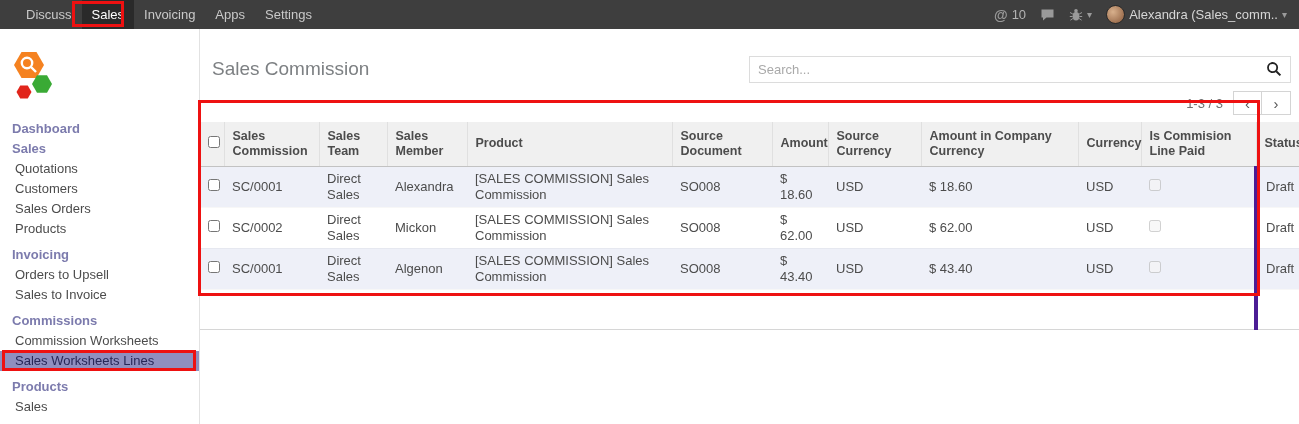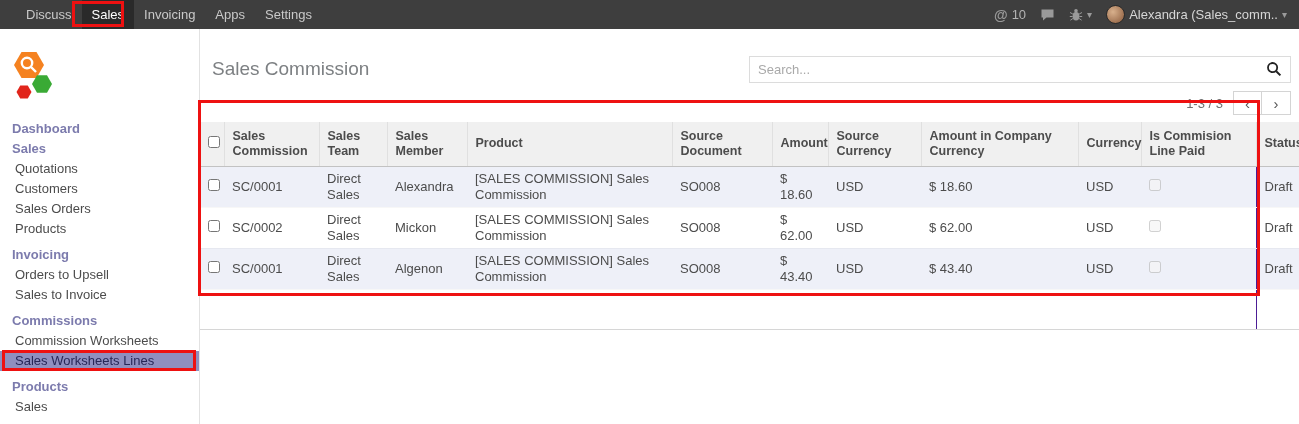--- a/index.html
+++ b/index.html
@@ -45,21 +45,21 @@
   .pager-btn { width:29px; height:24px; border:1px solid #d4d4d4; background:#fff; color:#555; font-size:15px; line-height:1; display:flex; align-items:center; justify-content:center; cursor:pointer; font-family:"Liberation Sans", sans-serif; }
   .pager-btn + .pager-btn { border-left:none; }
 
   
   table.list { width:100%; border-collapse:collapse; table-layout:fixed; font-size:13px; color:#4c4c4c; }
   table.list thead th { background:#f0f0f0; font-weight:bold; text-align:left; font-size:12.5px; padding:4px 8px; height:44px; vertical-align:middle; border-bottom:1px solid #c2c2c2; border-left:1px solid #e0e0e0; line-height:15px; }
   table.list thead th:first-child { border-left:none; }
   table.list tbody td { padding:4px 8px; height:41px; vertical-align:middle; line-height:16px; border-bottom:1px solid rgba(0,0,0,0.03); }
   table.list tbody tr.alt { background:#eef0f8; }
   table.list .num { text-align:left; }
-  .status-col { border-left:1px solid #4c1d95; }
+  .status-col { border-left:4px solid #4c1d95; }
   table.list tfoot td { height:40px; border-bottom:1px solid #d6d6d6; }
   input[type="checkbox"] { width:12px; height:12px; }
 
   
   .annotation { position:absolute; border:3px solid #ee1111; pointer-events:none; z-index:60; }
   #ann-menu   { left:72px;  top:1px;   width:52px;   height:26px; }
   #ann-table  { left:198px; top:100px; width:1062px; height:196px; }
   #ann-nav    { left:2px;   top:350px; width:194px;  height:21px; }
 </style>
 </head>

